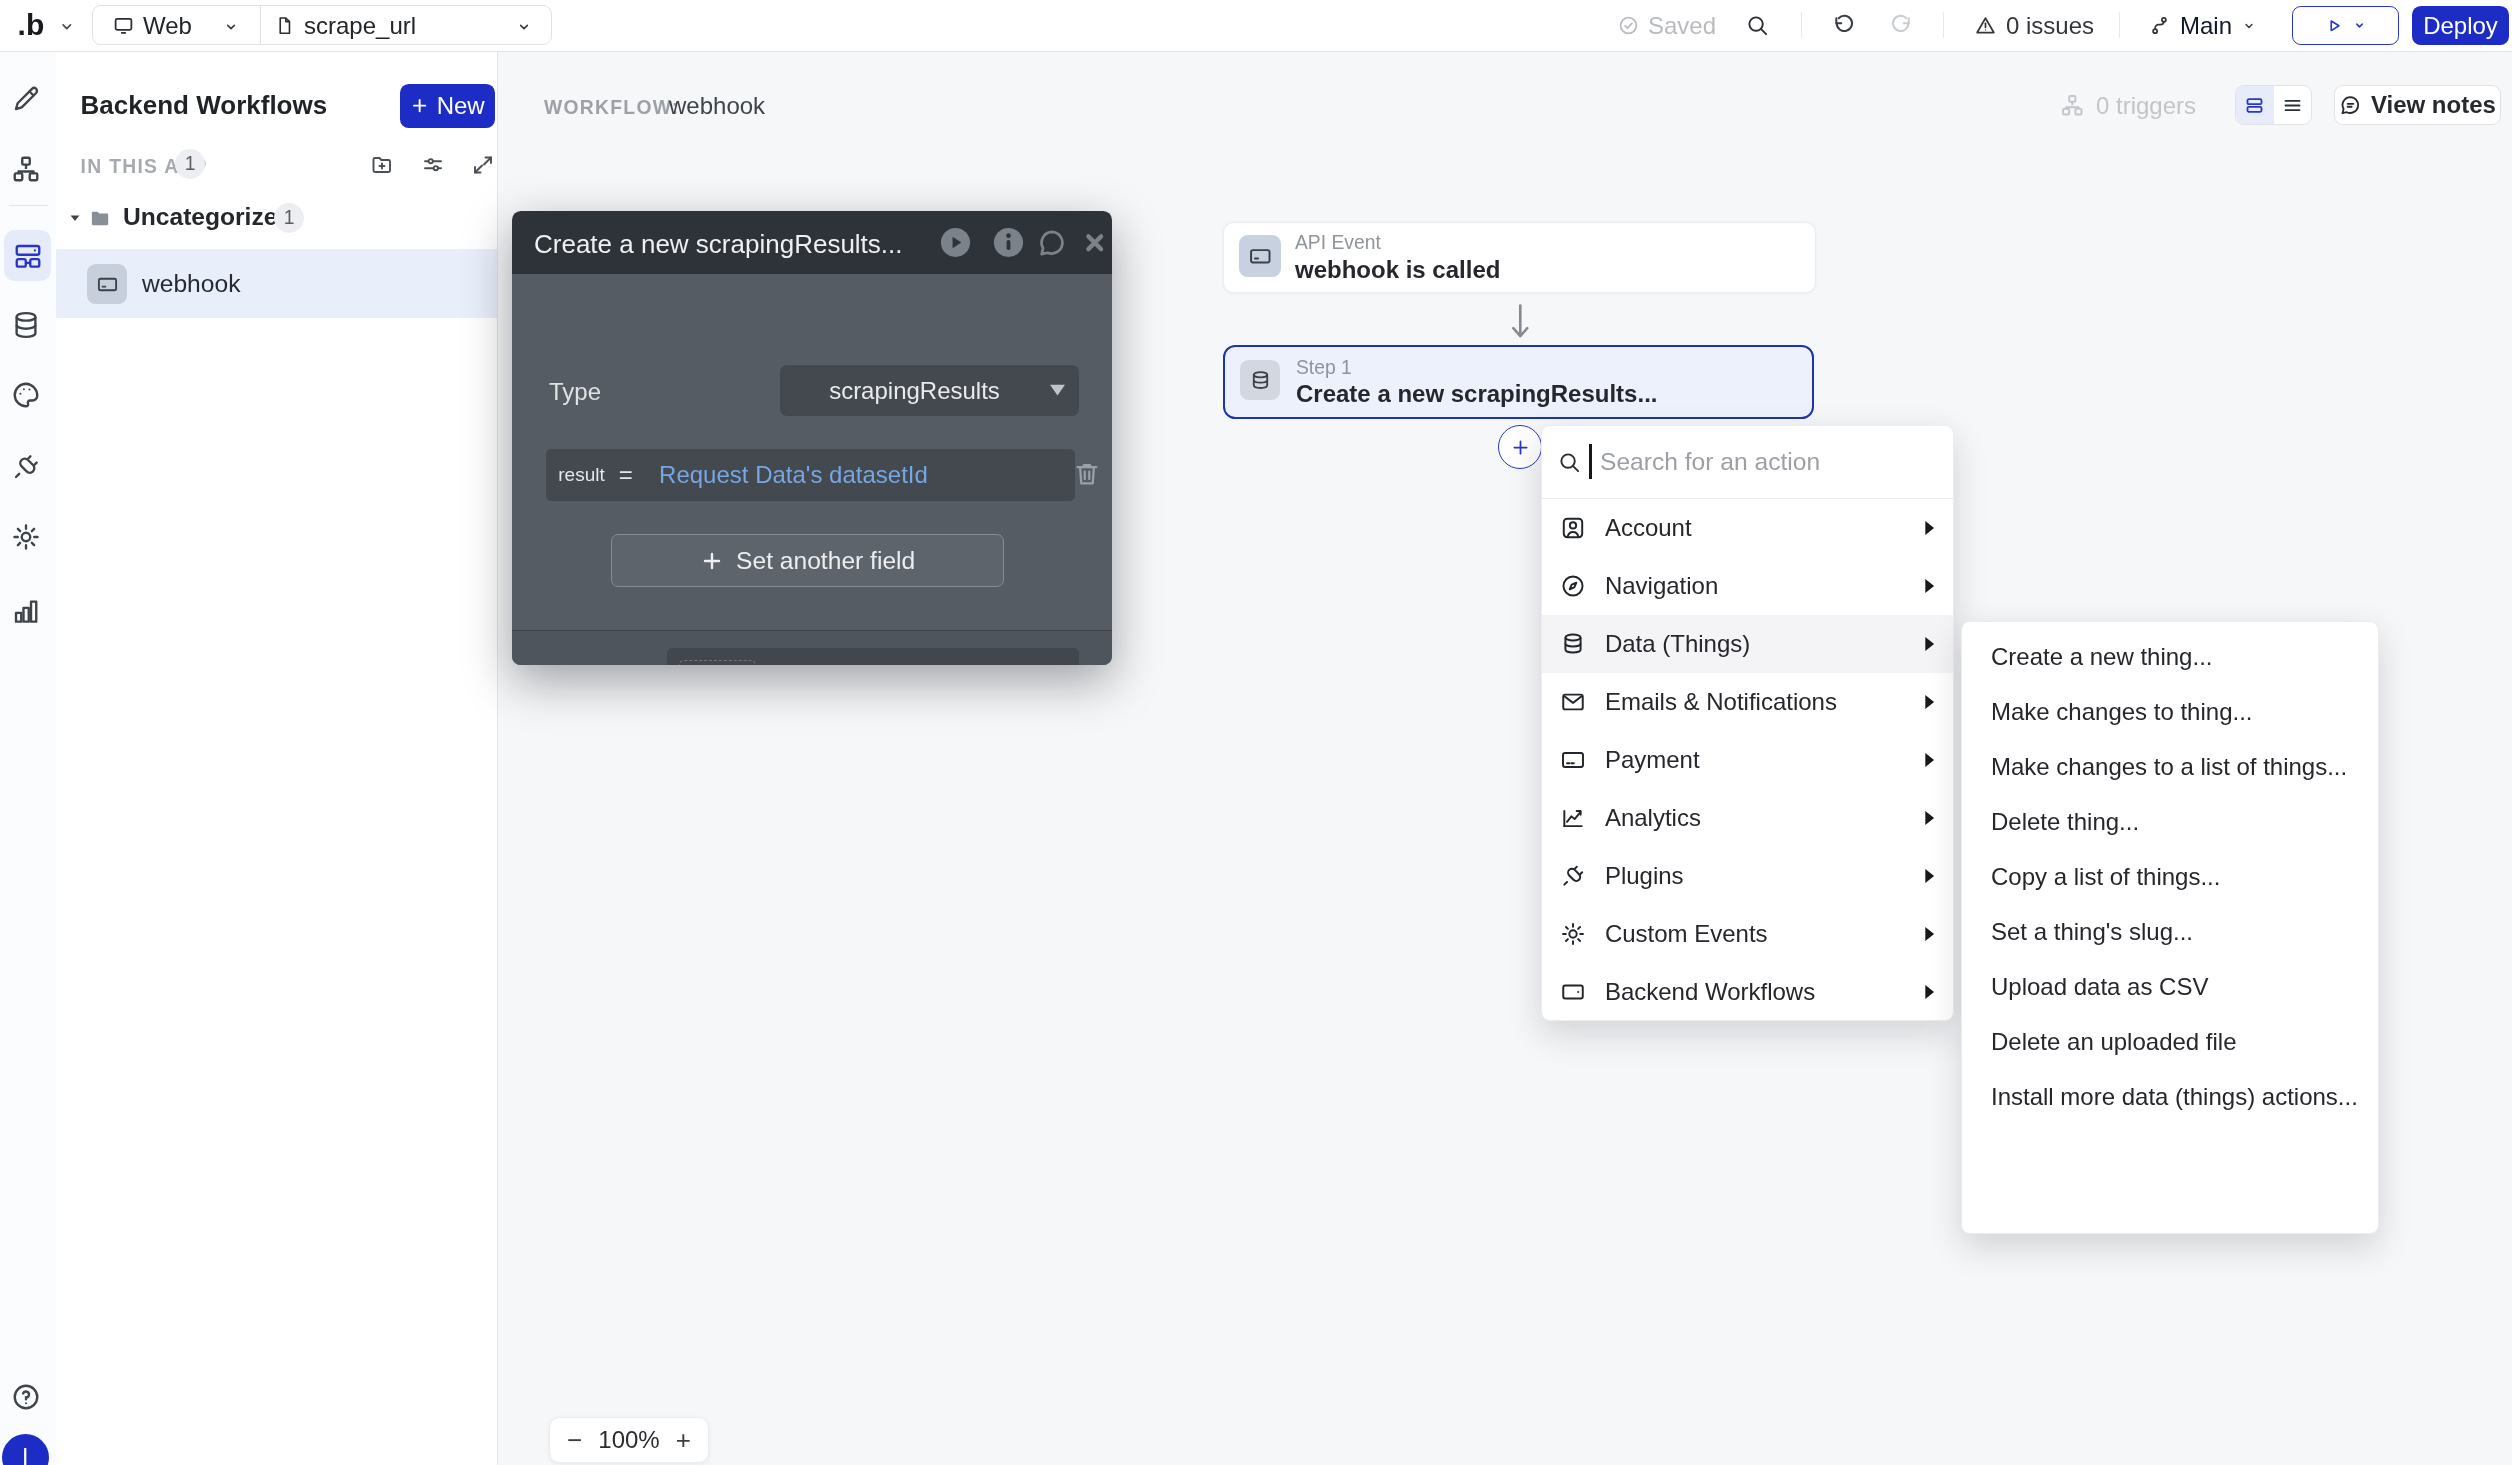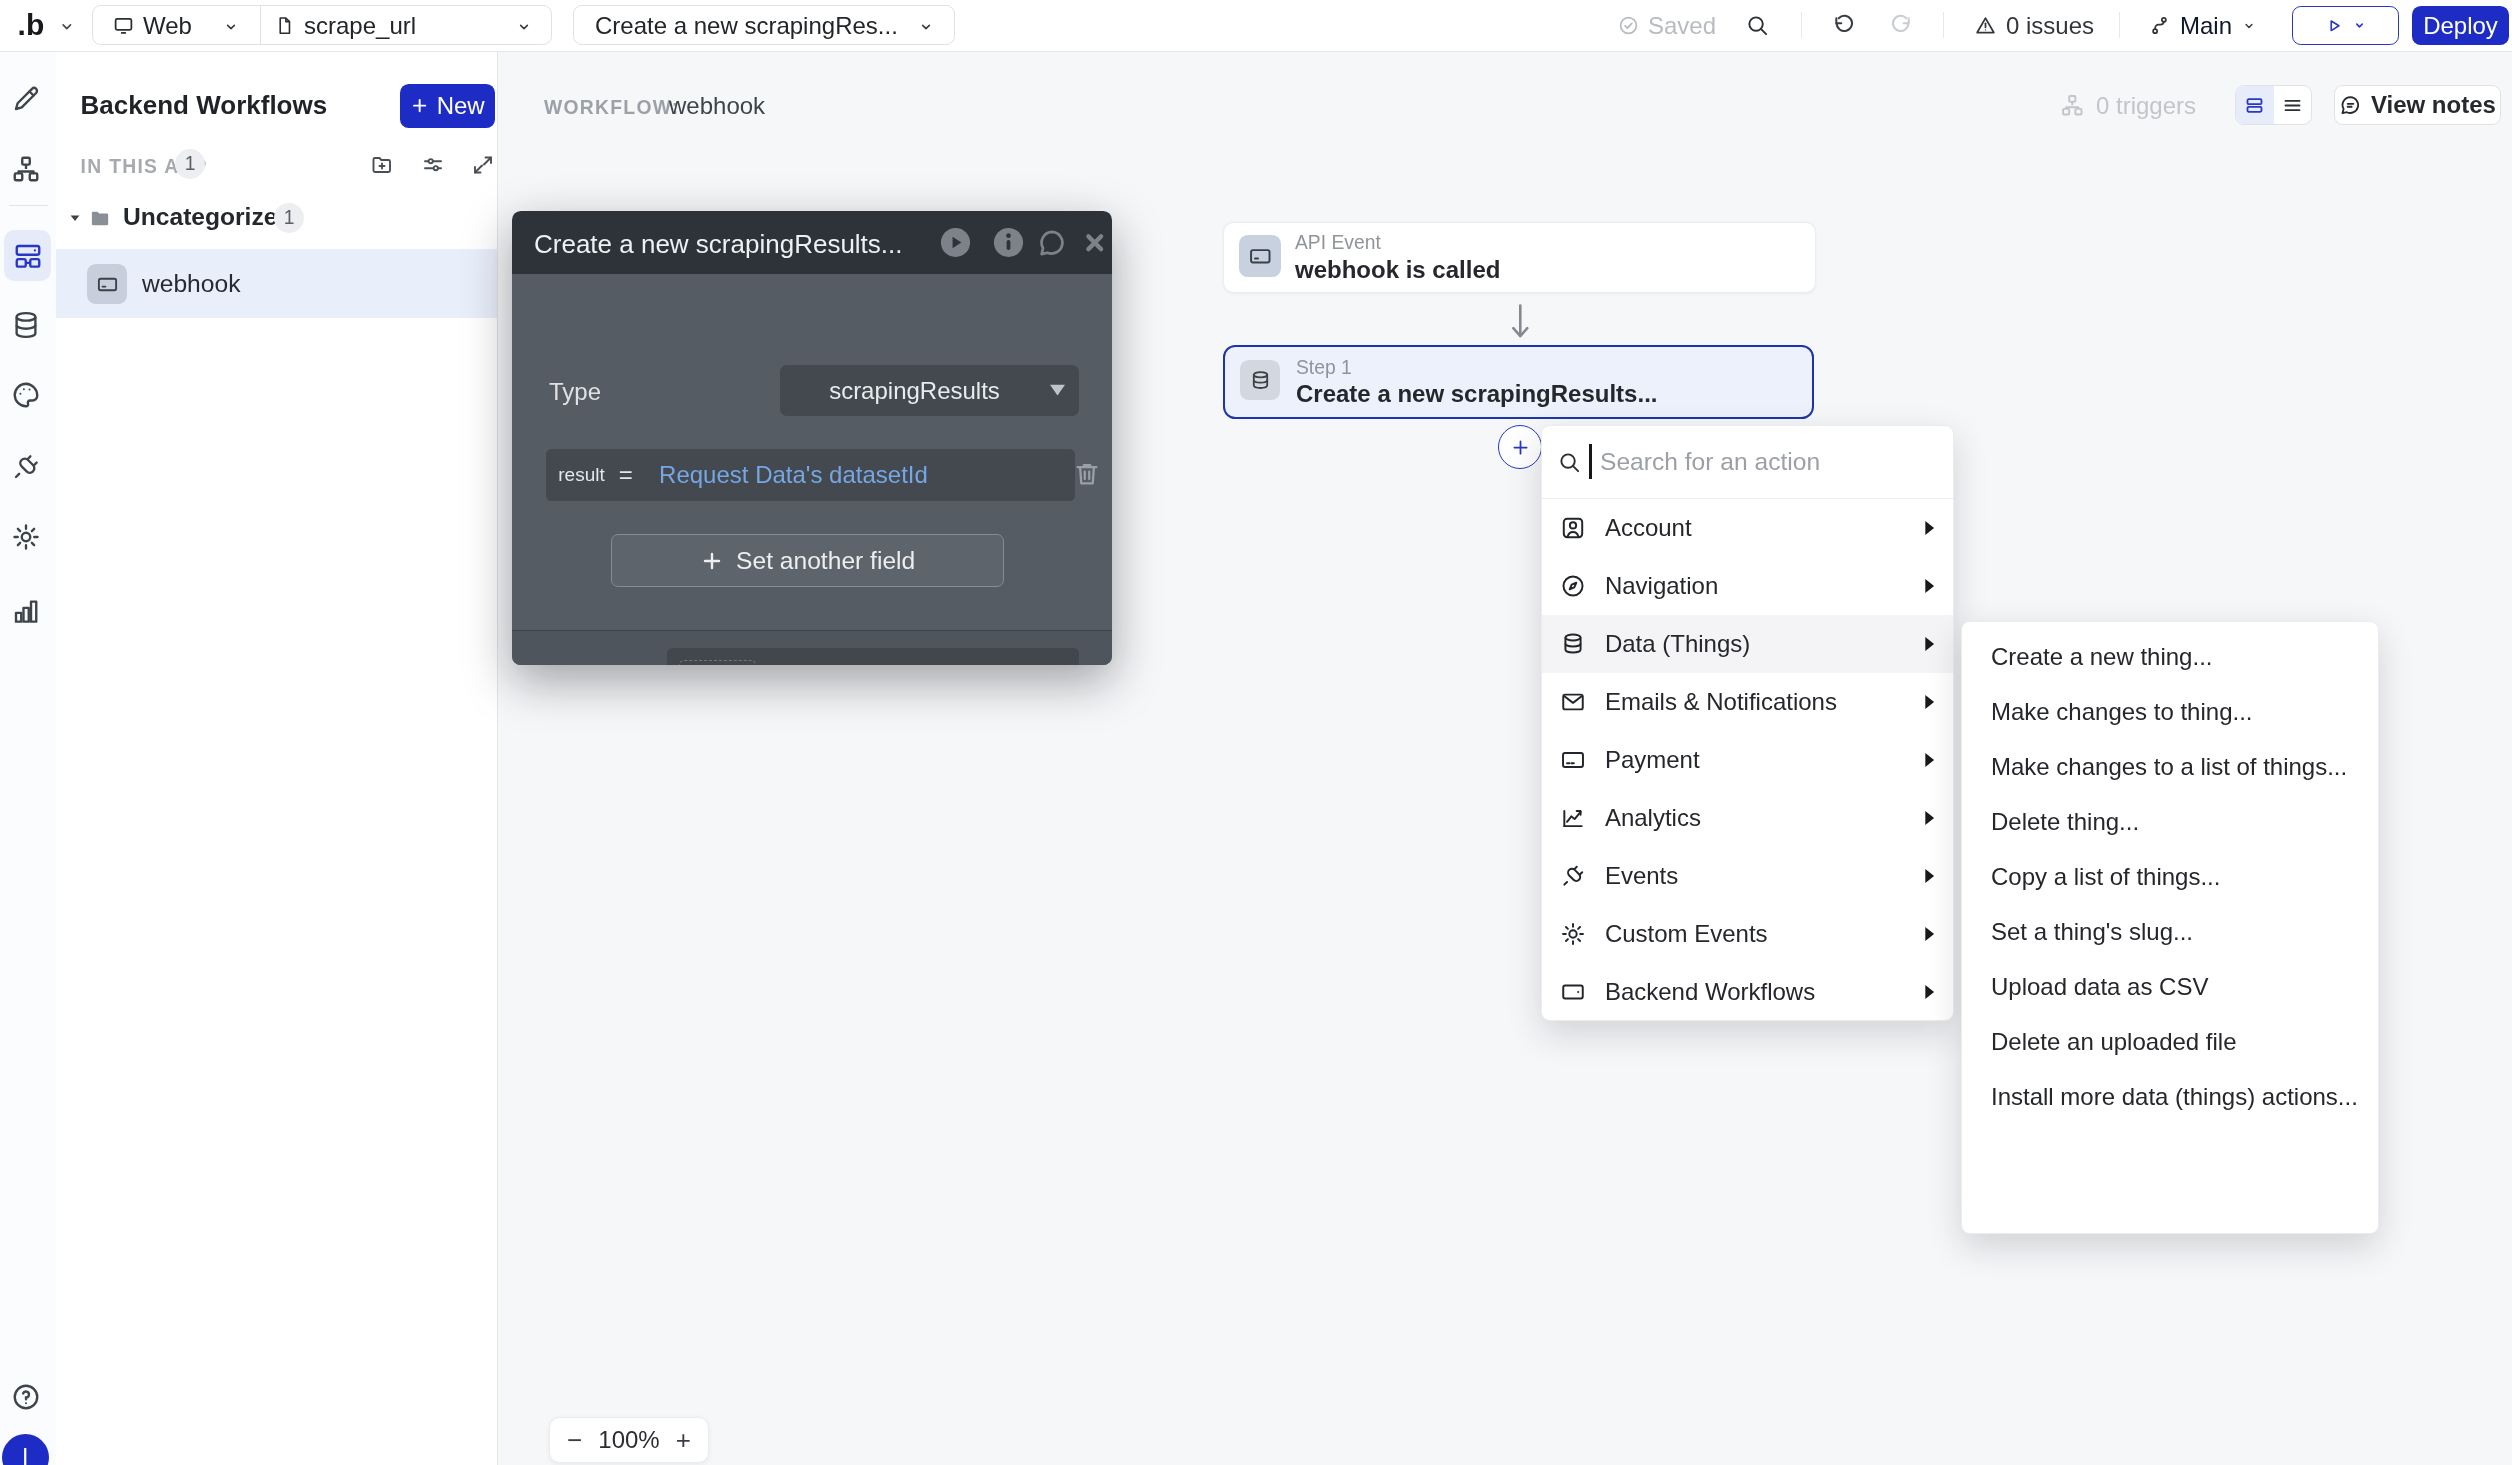--- a/index.html
+++ b/index.html
@@ -57,26 +57,20 @@
     <svg class="abs" style="left:182px;top:9.7px;color:#2b2e33" width="19.3" height="19.3" viewBox="0 0 24 24" fill="none" stroke="currentColor" stroke-width="2" stroke-linejoin="round">
         <path d="M6.5 2.5h7l4.5 4.5v14.5H6.5z"></path>
         <path d="M13.5 2.5v4.5H18"></path>
       </svg>
     <div class="abs" style="left:211px;top:0;height:39px;line-height:39px;font-size:24px;color:#232629">scrape_url</div>
     <svg class="abs" style="left:423px;top:12.3px;color:#3a3e44" width="16" height="16" viewBox="0 0 24 24" fill="none" stroke="currentColor" stroke-width="2.4" stroke-linecap="round" stroke-linejoin="round">
         <path d="M7 9.5l5 5 5-5"></path>
       </svg>
   </div>
 
-  <div class="abs dropbox" style="left:573px;top:5.3px;width:382px">
-    <div class="abs" style="left:21px;top:0;height:39px;line-height:39px;font-size:24px;color:#232629">Create a new scrapingRes...</div>
-    <svg class="abs" style="left:344px;top:12.3px;color:#3a3e44" width="16" height="16" viewBox="0 0 24 24" fill="none" stroke="currentColor" stroke-width="2.4" stroke-linecap="round" stroke-linejoin="round">
-        <path d="M7 9.5l5 5 5-5"></path>
-      </svg>
-  </div>
 
   <svg class="abs" style="left:1618px;top:15px;color:#b8bbbf" width="21" height="21" viewBox="0 0 24 24" fill="none" stroke="currentColor" stroke-width="2" stroke-linecap="round" stroke-linejoin="round">
       <circle cx="12" cy="12" r="9"></circle>
       <path d="M8.2 12.3l2.6 2.6 5-5.4"></path>
     </svg>
   <div class="abs" style="left:1648px;top:0;height:51px;line-height:51px;font-size:24px;color:#b8bbbf">Saved</div>
 
   <svg class="abs" style="left:1746px;top:14px;color:#2c3035" width="23" height="23" viewBox="0 0 24 24" fill="none" stroke="currentColor" stroke-width="2" stroke-linecap="round">
       <circle cx="10.5" cy="10.5" r="7"></circle>
       <path d="M15.8 15.8L21 21"></path>
@@ -385,21 +379,21 @@
           <path d="M0 0l10 8-10 8z" fill="#17191c"></path>
         </svg>
     </div>
     <div class="mrow">
       <svg width="26" height="26" viewBox="0 0 24 24" fill="none" stroke="#222529" stroke-width="1.8" stroke-linecap="round" stroke-linejoin="round">
           <path d="M8.5 11.5l4 4a3.6 3.6 0 0 0 5.1-5.1l-4-4a3.6 3.6 0 0 0-5.1 5.1z"></path>
           <path d="M6.5 17.5L4 20"></path>
           <path d="M15.5 3.5l-1.7 1.7"></path>
           <path d="M20.5 8.5l-1.7 1.7"></path>
         </svg>
-      <span class="mlabel">Events</span>
+      <span class="mlabel">Plugins</span>
       <svg width="11.4" height="14" viewBox="0 0 10 16">
           <path d="M0 0l10 8-10 8z" fill="#17191c"></path>
         </svg>
     </div>
     <div class="mrow">
       <svg width="26" height="26" viewBox="0 0 24 24" fill="none" stroke="#222529" stroke-width="1.8" stroke-linecap="round">
           <circle cx="12" cy="12" r="3.4"></circle>
           <path d="M12 2.8v2.6M12 18.6v2.6M2.8 12h2.6M18.6 12h2.6M5.5 5.5l1.8 1.8M16.7 16.7l1.8 1.8M18.5 5.5l-1.8 1.8M7.3 16.7l-1.8 1.8"></path>
         </svg>
       <span class="mlabel">Custom Events</span>

